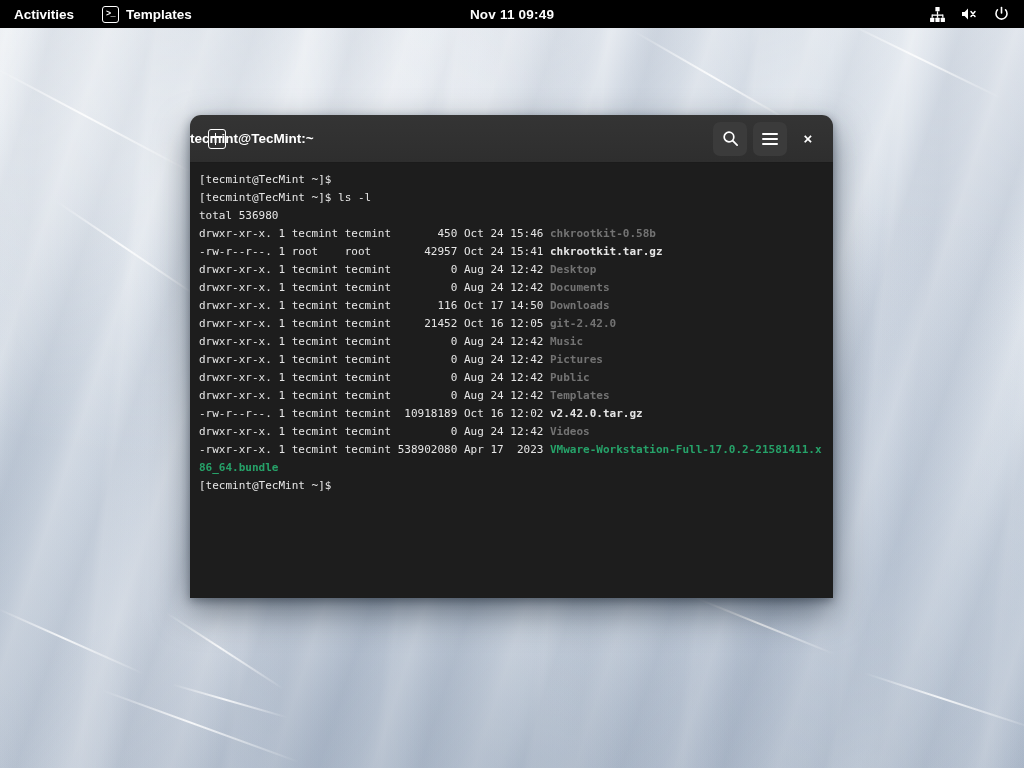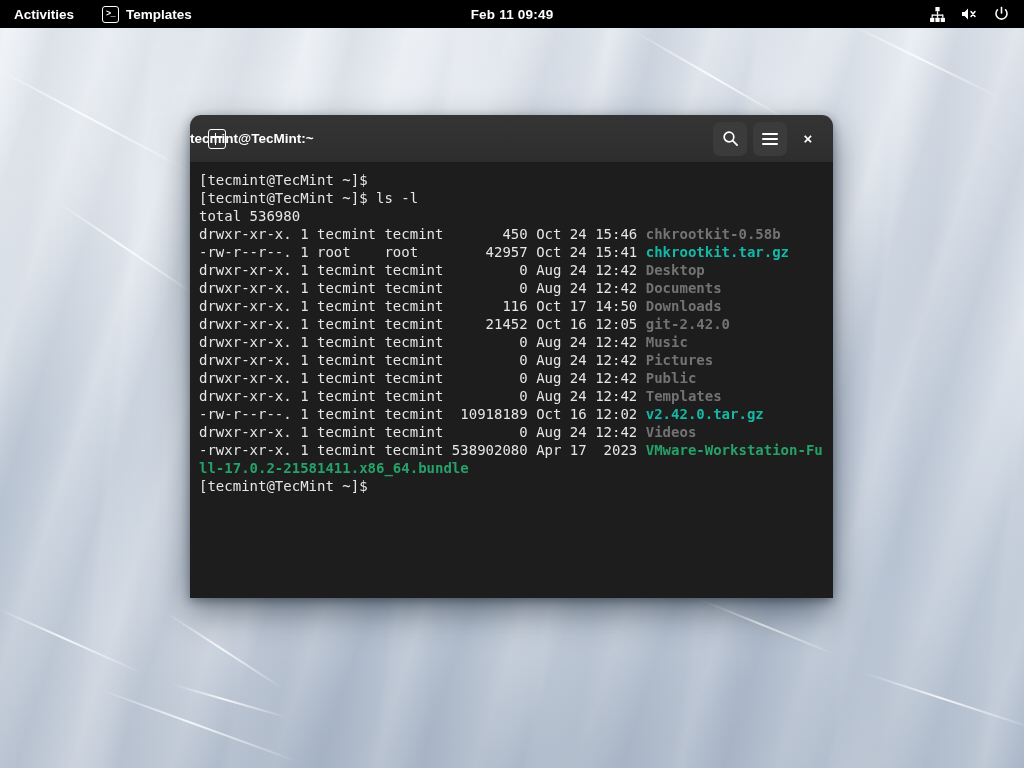--- a/index.html
+++ b/index.html
@@ -205,30 +205,30 @@
 
   #close-button { width: 30px; height: 30px; font-size: 15px; font-weight: bold; }
 
   
   #terminal-body {
     height: 435px;
     background: #1d1d1d;
     padding: 8px 9px 0 9px;
     box-sizing: border-box;
     font-family: "DejaVu Sans Mono", "Liberation Mono", monospace;
-    font-size: 14px;
+    font-size: 11px;
     line-height: 18px;
     color: #e6e6e6;
     white-space: pre-wrap;
     word-break: break-all;
     overflow: hidden;
   }
   #terminal-body .line { white-space: pre-wrap; }
   .c-dir  { color: #737373; font-weight: bold; }
-  .c-arc  { color: #14b8a6; font-weight: bold; }
+  .c-arc  { color: #e5e5e5; font-weight: bold; }
   .c-exec { color: #26a269; font-weight: bold; }
   .c-plain { color: #e6e6e6; }
 </style>
 </head>
 <body>
 
 <div id="desktop">
 
   <div class="wp-layer wp-base"></div>
   <div class="wp-layer wp-folds"></div>
@@ -251,21 +251,21 @@
       <div class="tb-item" id="activities-button">
         <span>Activities</span>
       </div>
       <div class="tb-item" id="app-menu-button">
         <span class="term-mini-icon">&gt;_</span>
         <span>Templates</span>
       </div>
     </div>
 
     <div class="tb-center">
-      <div id="clock">Feb 11  09:49</div>
+      <div id="clock">Nov 11  09:49</div>
     </div>
 
     <div class="tb-right">
       <span class="tb-sysicon">
         <svg width="17" height="17" viewBox="0 0 16 16" fill="#ffffff">
           <rect x="6" y="1" width="4" height="4" rx="0.5"></rect>
           <rect x="1" y="11" width="4" height="4" rx="0.5"></rect>
           <rect x="6" y="11" width="4" height="4" rx="0.5"></rect>
           <rect x="11" y="11" width="4" height="4" rx="0.5"></rect>
           <rect x="7.4" y="5" width="1.2" height="3"></rect>

